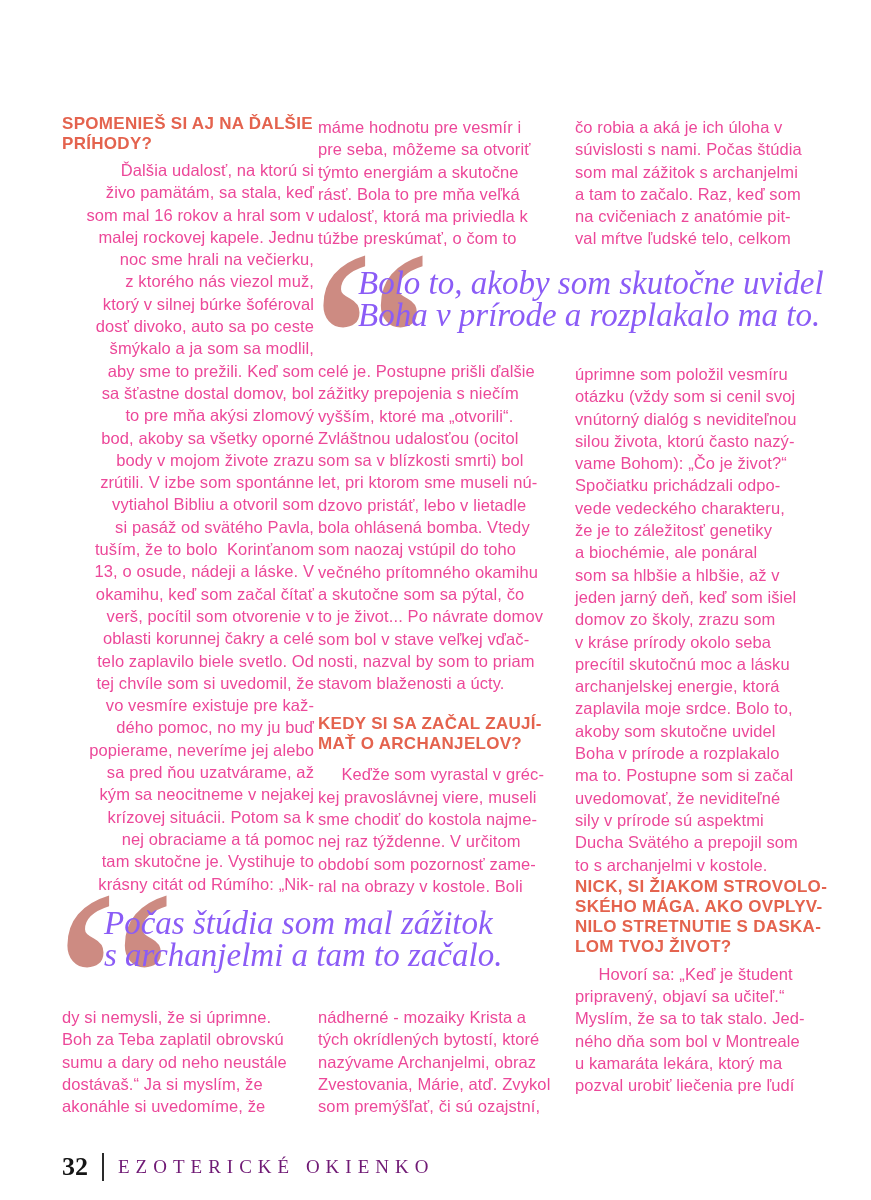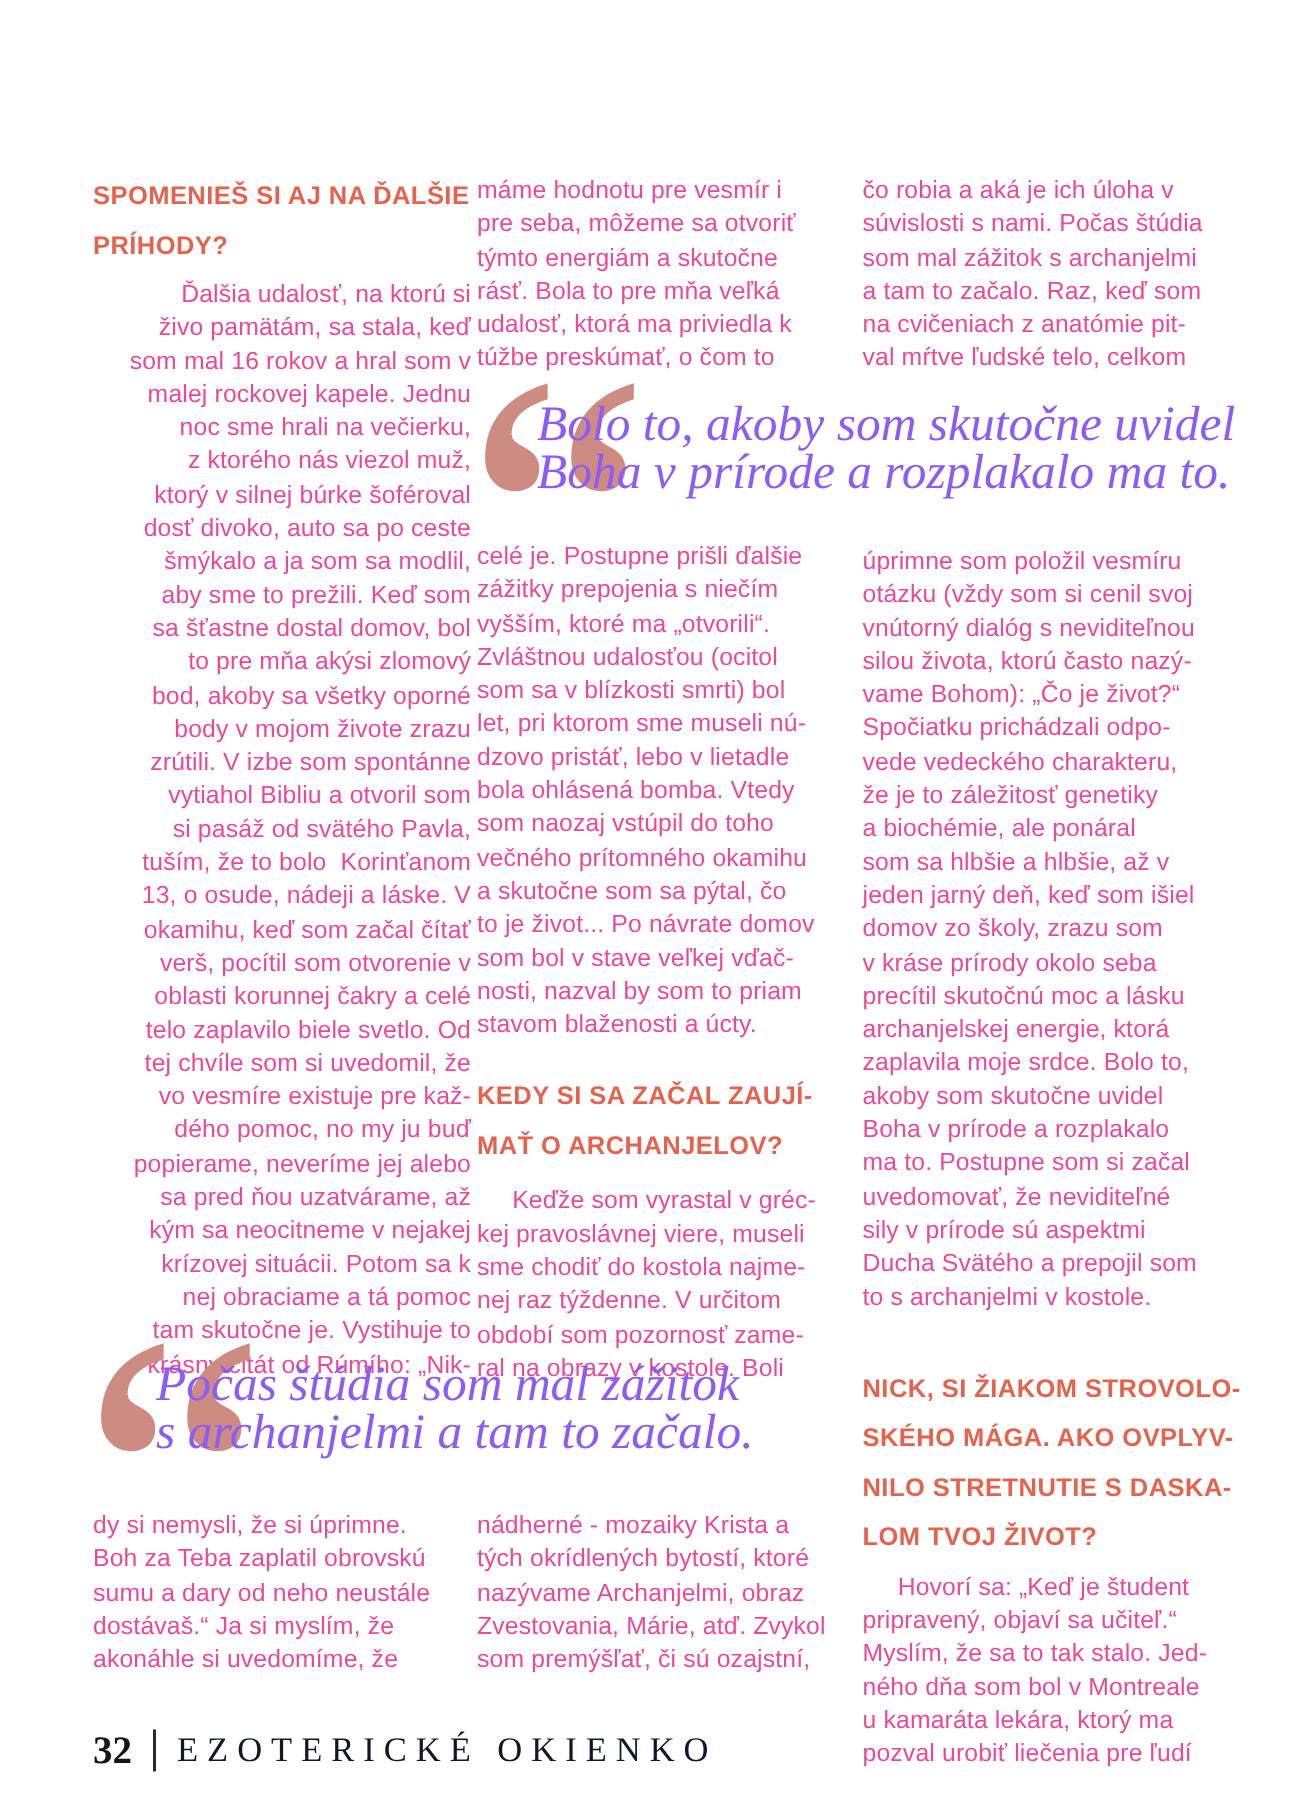--- a/index.html
+++ b/index.html
@@ -15,21 +15,21 @@
   .body-text {
     white-space: pre;
     font-size: 16.5px;
     line-height: 22.3px;
     color: #ec4899;
     letter-spacing: 0.1px;
   }
   .h-red {
     white-space: pre;
     font-size: 17px;
-    line-height: 33px;
+    line-height: 20px;
     font-weight: 800;
     color: #e4634e;
     letter-spacing: 0.3px;
   }
   .pullquote { position: absolute; }
   .pullquote .qmark {
     position: absolute;
     left: -8px;
     top: -45px;
     font-family: "Liberation Serif", serif;
@@ -64,27 +64,27 @@
     font-weight: 700;
     color: #151515;
   }
   .footer .rule {
     width: 2px;
     height: 28px;
     background: #2a2a2a;
   }
   .footer .section {
     font-family: "Liberation Serif", serif;
-    font-size: 23px;
+    font-size: 19px;
     letter-spacing: 6px;
-    color: #0f172a;
+    color: #701a75;
   }
   .mt-h2 { margin-top: 20px; }
   .mt-p2 { margin-top: 9px; }
-  .mt-h3 { margin-top: 33px; }
+  .mt-h3 { margin-top: 1px; }
   .mt-p3 { margin-top: 6px; }
   .mt-body { margin-top: 5px; text-align: right; }
 </style>
 </head>
 <body>
 
 <div class="page">
 
   <div class="abs" style="left:62px; top:114px; width:252px;">
     <div class="h-red">SPOMENIEŠ SI AJ NA ĎALŠIE

